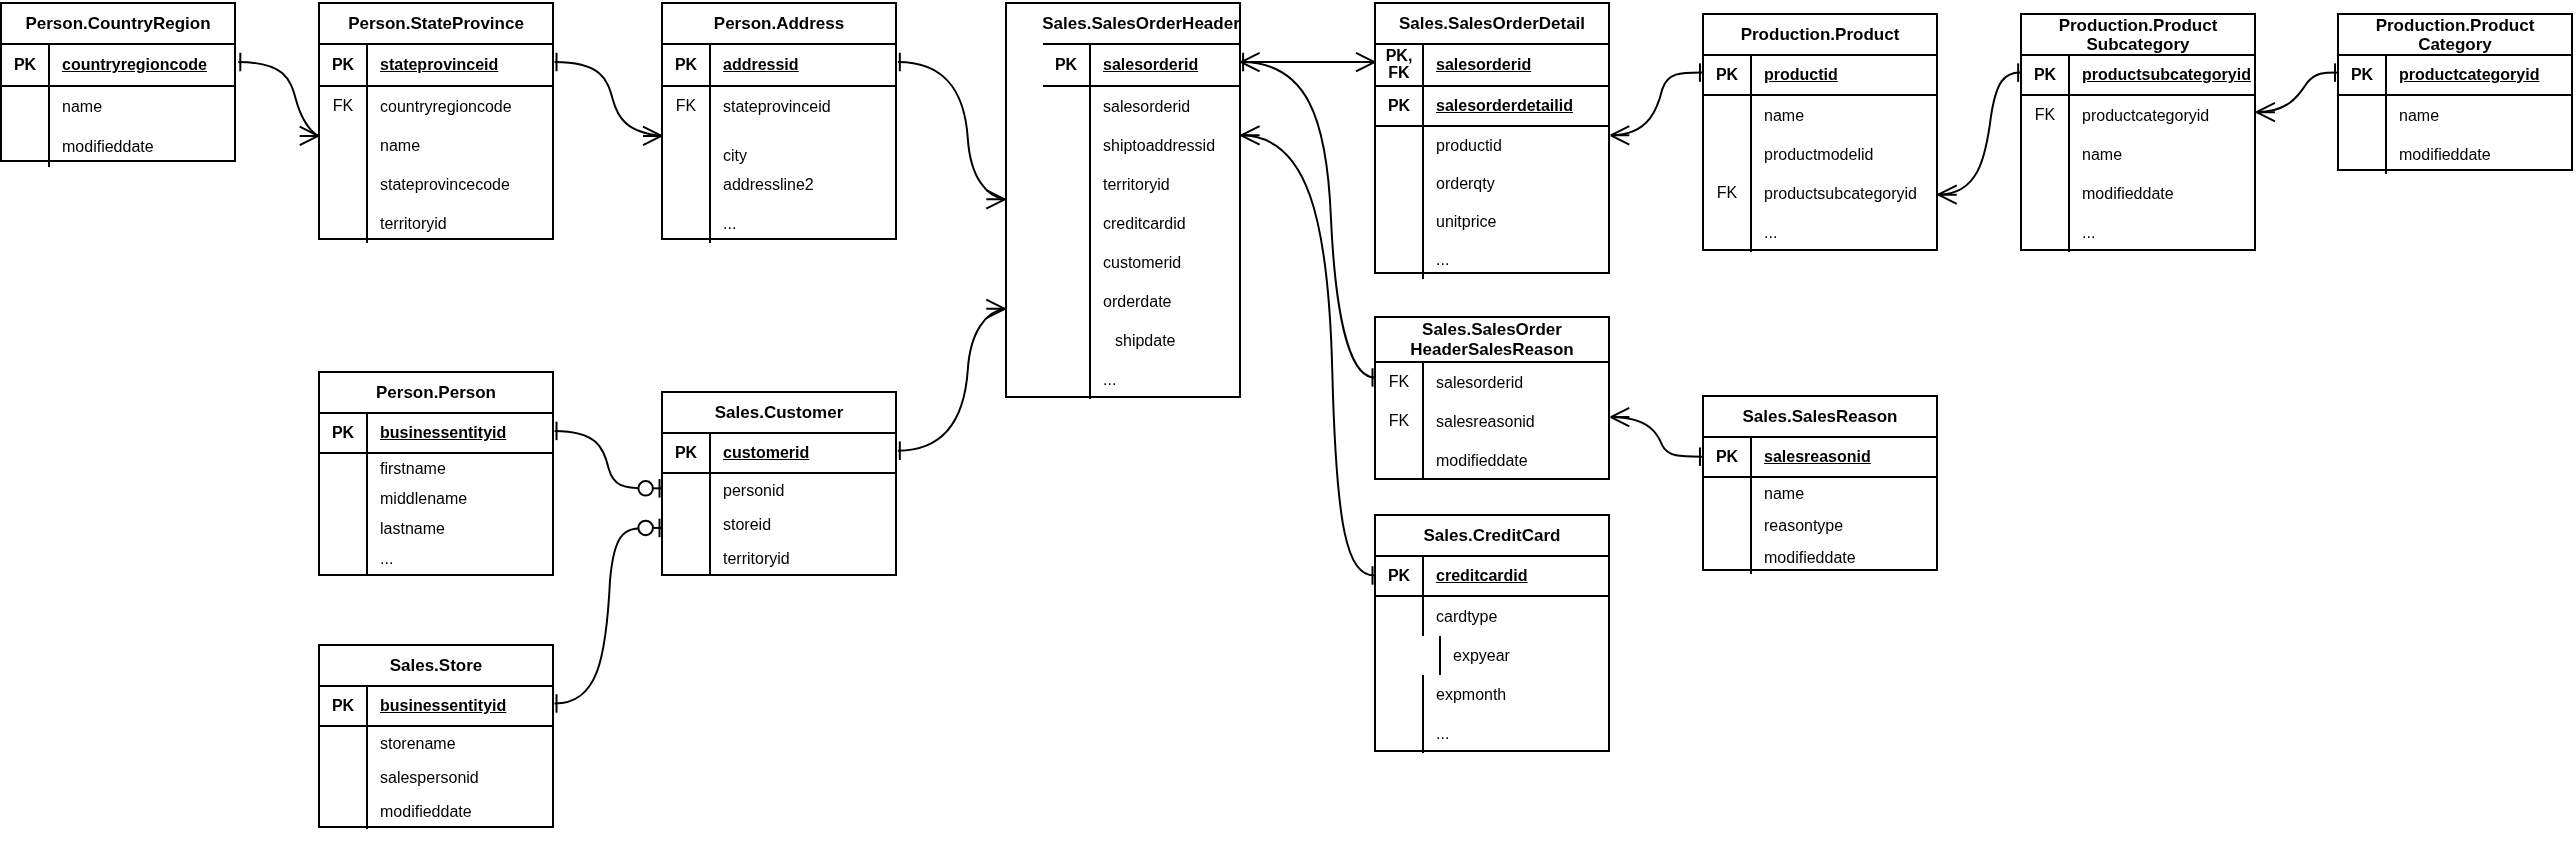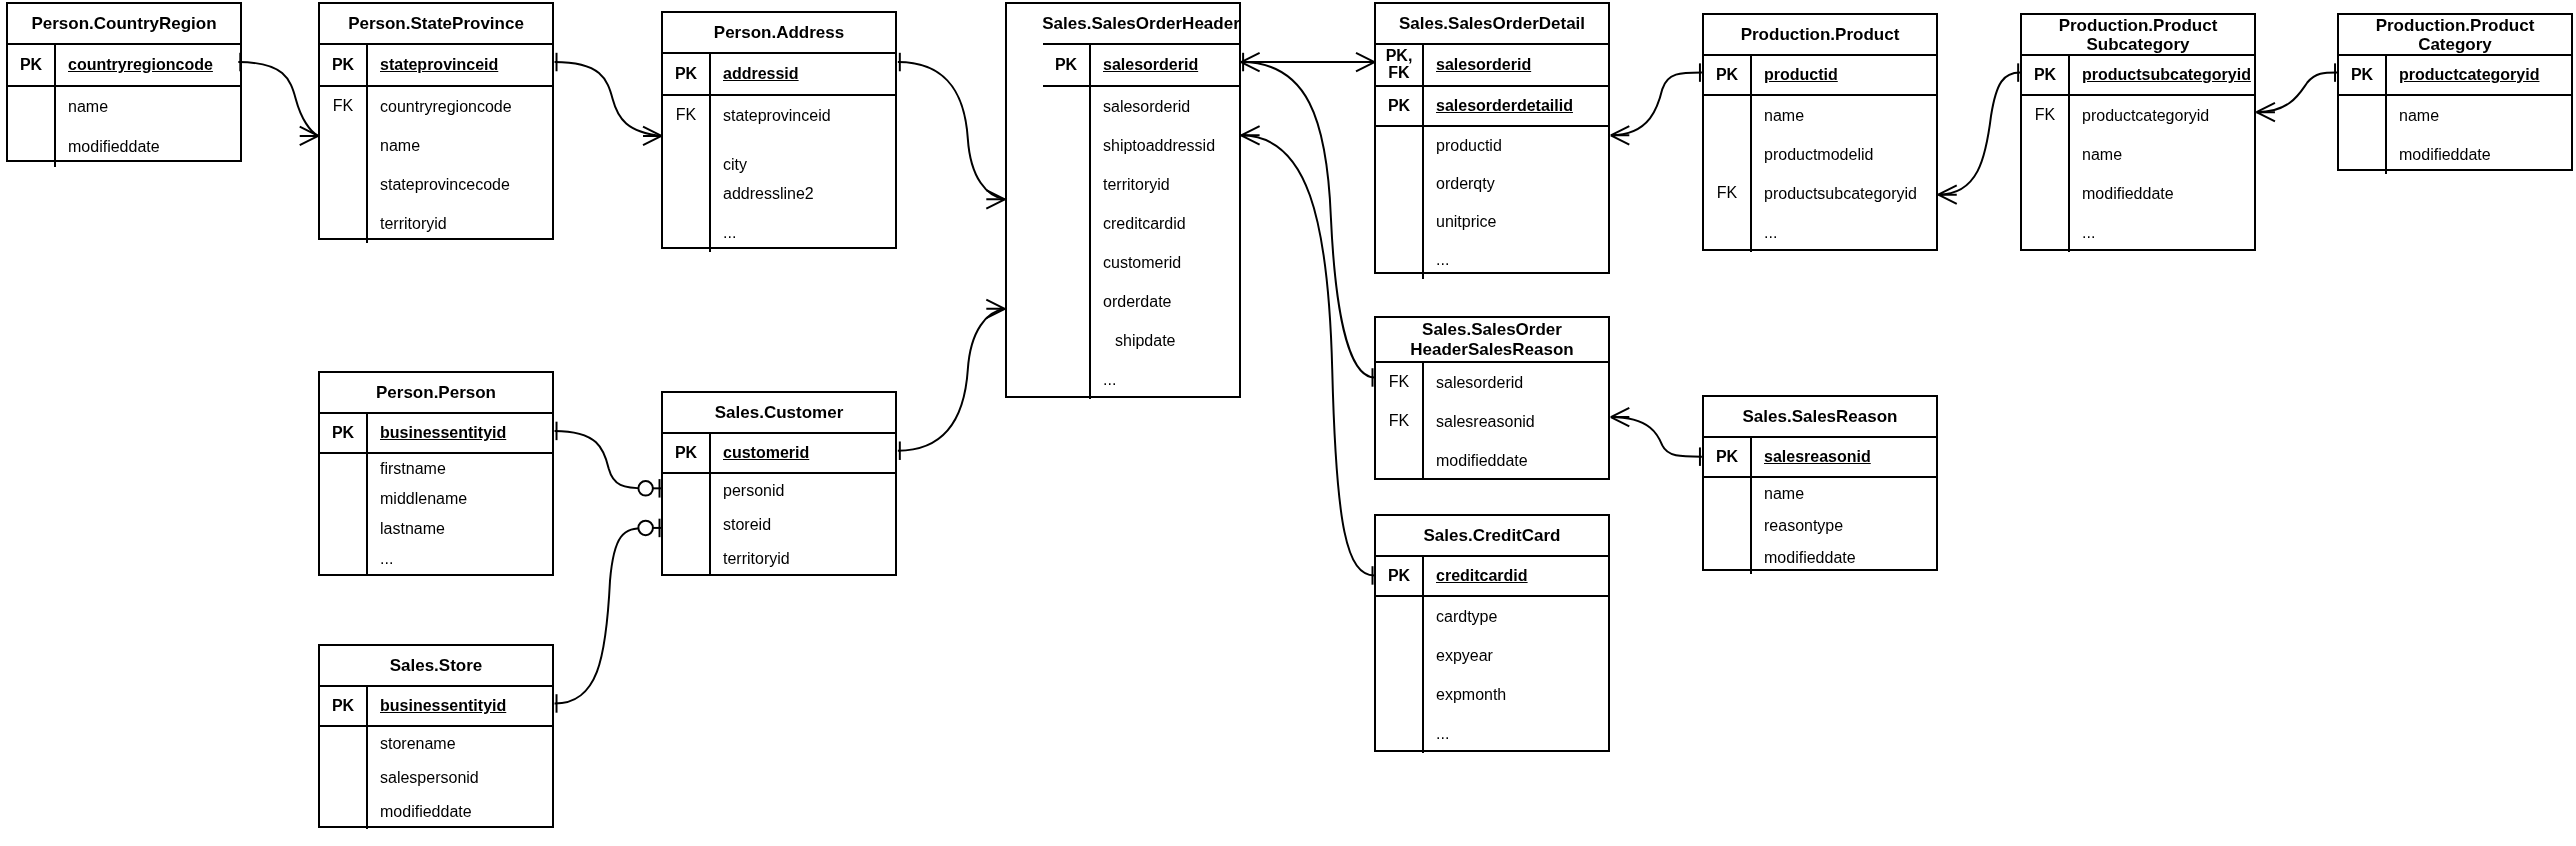--- a/index.html
+++ b/index.html
@@ -30,21 +30,21 @@
     font-size:16px;color:#000;box-sizing:border-box;padding-left:12px;
     white-space:nowrap;
   }
   .fieldcell.pk{font-weight:bold;text-decoration:underline;}
 </style>
 </head>
 <body>
 
 <div id="canvas">
 
-  <div class="entity" style="left: 6px; top: 2px; width: 236px; height: 160px;">
+  <div class="entity" style="left: 0; top: 2px; width: 236px; height: 160px;">
       <div class="ent-title" style="height: 41px;">
         <div>Person.CountryRegion</div>
       </div>
       <div class="rowgrp">
         <div class="frow" style="height: 40px;">
           <div class="keycell" style="flex-basis: 48px; height: 100%;">
             <span>PK</span>
           </div>
           <div class="fieldcell pk">countryregioncode</div>
         </div>
@@ -96,21 +96,21 @@
           <div class="fieldcell">stateprovincecode</div>
         </div>
         <div class="frow" style="height: 39px;">
           <div class="keycell blank" style="flex-basis: 48px; height: 100%;">
             <span></span>
           </div>
           <div class="fieldcell">territoryid</div>
         </div>
       </div>
     </div>
-    <div class="entity" style="left: 661px; top: 11px; width: 236px; height: 238px;">
+    <div class="entity" style="left: 661px; top: 2px; width: 236px; height: 238px;">
       <div class="ent-title" style="height: 41px;">
         <div>Person.Address</div>
       </div>
       <div class="rowgrp">
         <div class="frow" style="height: 40px;">
           <div class="keycell" style="flex-basis: 48px; height: 100%;">
             <span>PK</span>
           </div>
           <div class="fieldcell pk">addressid</div>
         </div>
@@ -533,21 +533,21 @@
           <div class="fieldcell pk">creditcardid</div>
         </div>
       </div>
       <div class="rowgrp">
         <div class="frow" style="height: 39px;">
           <div class="keycell blank" style="flex-basis: 48px; height: 100%;">
             <span></span>
           </div>
           <div class="fieldcell">cardtype</div>
         </div>
-        <div class="frow" style="height: 39px;">
+        <div class="frow" style="height: 39px; padding-left: 17px;">
           <div class="keycell blank" style="flex-basis: 48px; height: 100%;">
             <span></span>
           </div>
           <div class="fieldcell">expyear</div>
         </div>
         <div class="frow" style="height: 39px;">
           <div class="keycell blank" style="flex-basis: 48px; height: 100%;">
             <span></span>
           </div>
           <div class="fieldcell">expmonth</div>

